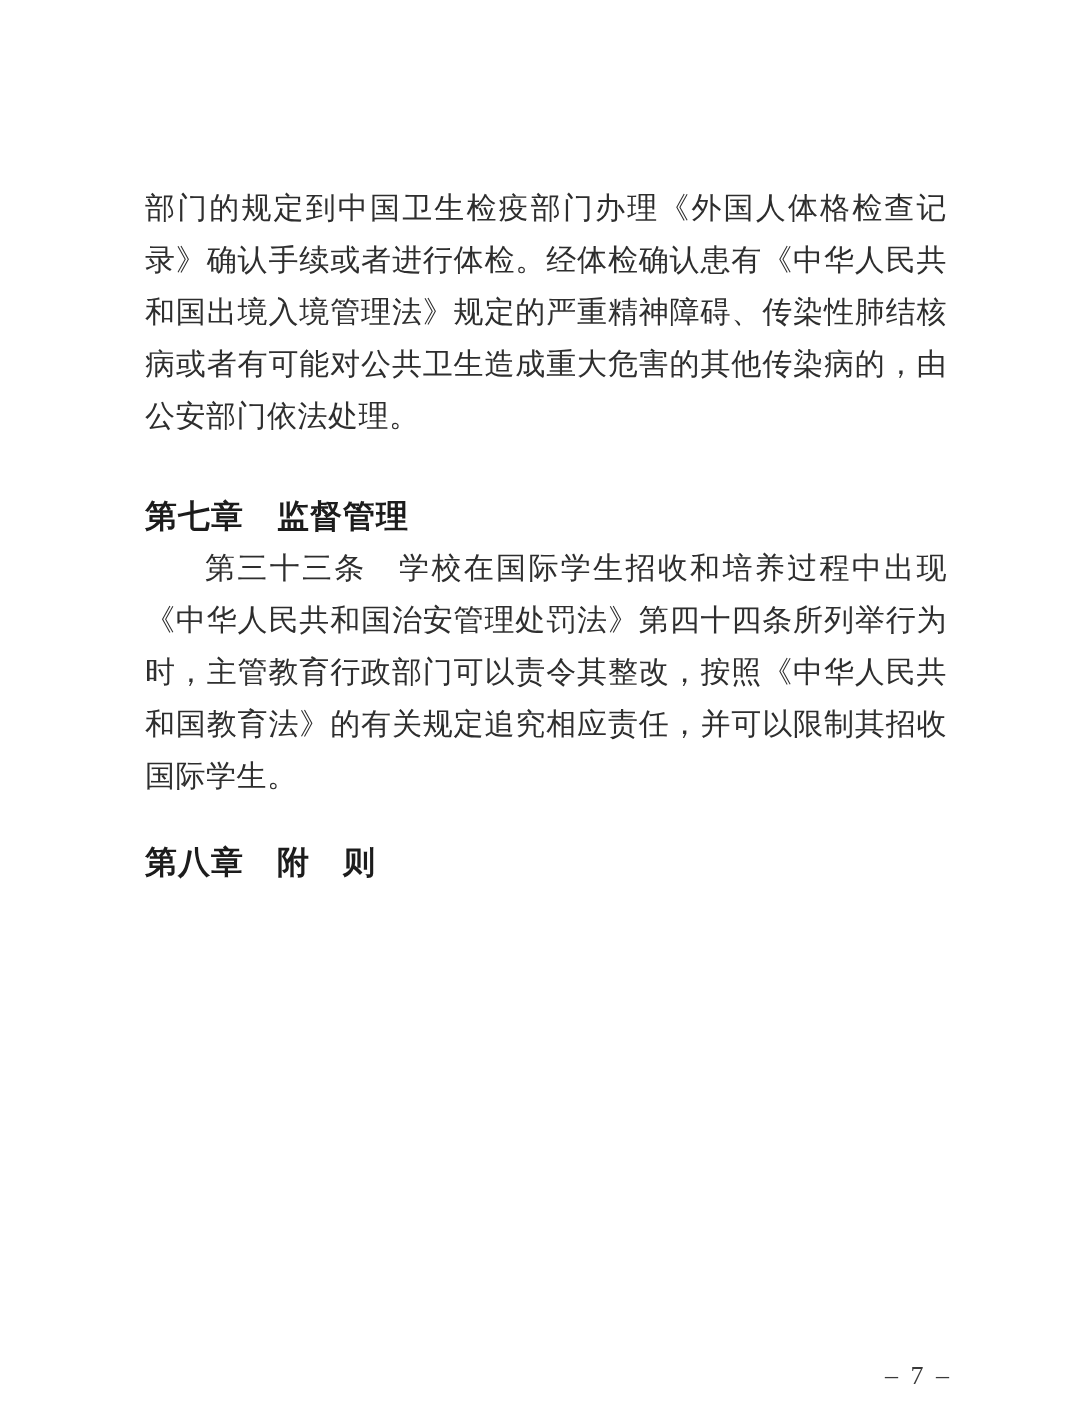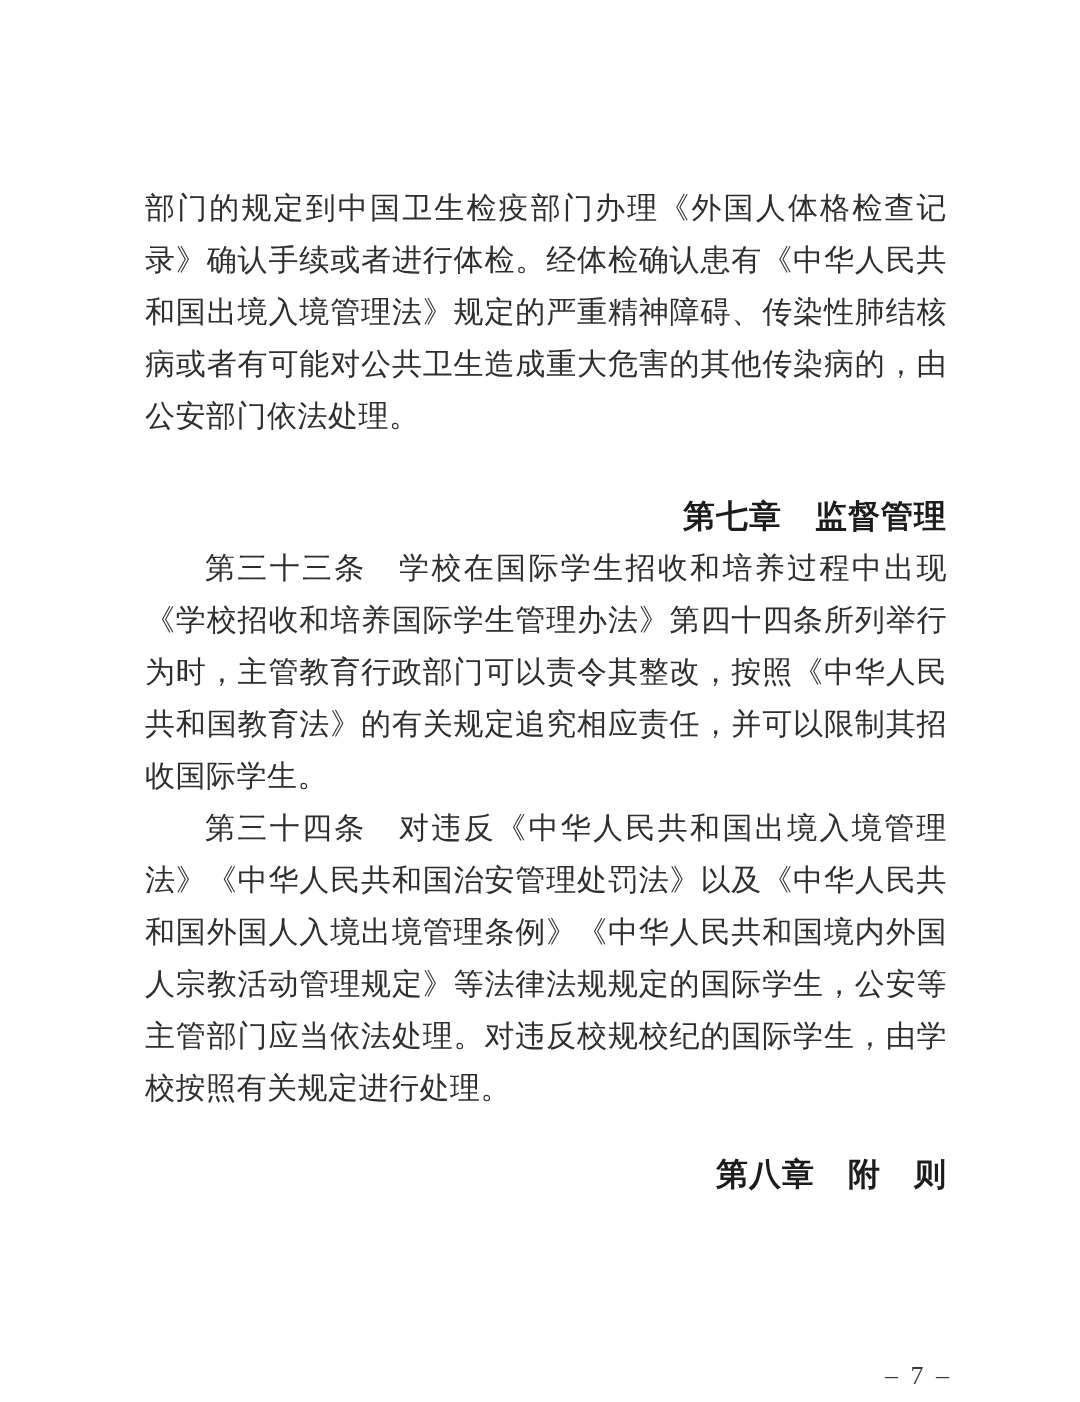--- a/index.html
+++ b/index.html
@@ -31,21 +31,21 @@
   }
   .para.indent {
     text-indent: 2em;
   }
   .chapter-heading {
     font-family: "Liberation Sans", "DejaVu Sans", sans-serif;
     font-weight: 700;
     font-size: 32px;
     line-height: 52px;
     color: #1c1c1c;
-    text-align: right;
+    text-align: left;
     letter-spacing: 1px;
     margin: 48px 0 0 0;
     text-indent: 0;
   }
   .chapter-heading.ch8 {
     margin-top: 34px;
   }
   .page-number {
     position: absolute;
     right: 128px;
@@ -61,22 +61,21 @@
 <body>
 
 <div class="page">
   <div class="page-body">
 
     <p class="para">部门的规定到中国卫生检疫部门办理《外国人体格检查记录》确认手续或者进行体检。经体检确认患有《中华人民共和国出境入境管理法》规定的严重精神障碍、传染性肺结核病或者有可能对公共卫生造成重大危害的其他传染病的，由公安部门依法处理。</p>
 
 
     <h2 class="chapter-heading">第七章　监督管理</h2>
 
-    <p class="para indent">第三十三条　学校在国际学生招收和培养过程中出现《学校招收和培养国际学生管理办法》第四十四条所列举行为时，主管教育行政部门可以责令其整改，按照《中华人民共和国教育法》的有关规定追究相应责任，并可以限制其招收国际学生。</p>
+    <p class="para indent">第三十三条　学校在国际学生招收和培养过程中出现《中华人民共和国治安管理处罚法》第四十四条所列举行为时，主管教育行政部门可以责令其整改，按照《中华人民共和国教育法》的有关规定追究相应责任，并可以限制其招收国际学生。</p>
 
-    <p class="para indent">第三十四条　对违反《中华人民共和国出境入境管理法》《中华人民共和国治安管理处罚法》以及《中华人民共和国外国人入境出境管理条例》《中华人民共和国境内外国人宗教活动管理规定》等法律法规规定的国际学生，公安等主管部门应当依法处理。对违反校规校纪的国际学生，由学校按照有关规定进行处理。</p>
 
     <h2 class="chapter-heading ch8">第八章　附　则</h2>
 
   </div>
 
   <div class="page-number">– 7 –</div>
 </div>
 
 </body></html>

